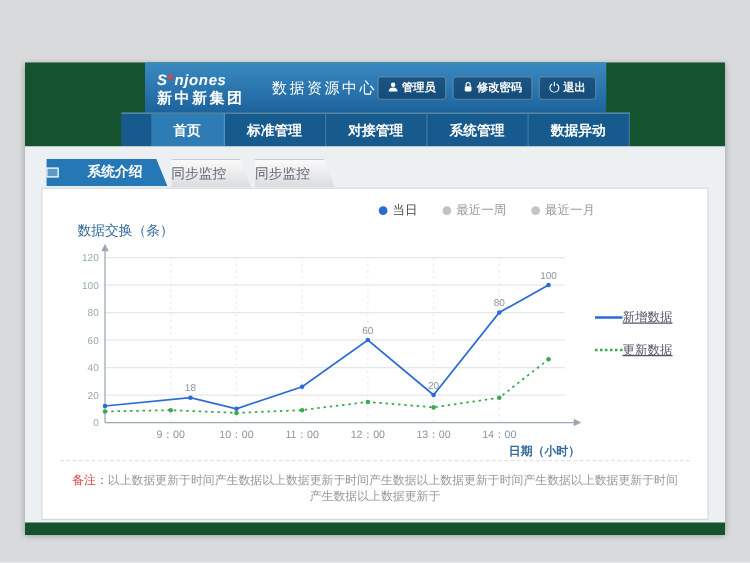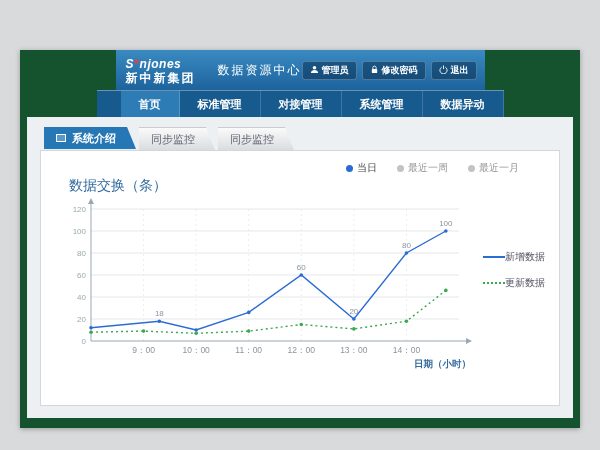--- a/index.html
+++ b/index.html
@@ -42,39 +42,39 @@
     color:#fff;border-right:1px solid rgba(255,255,255,.18);cursor:pointer;
   }
   .nav-item.active{background:#2e7cb5;margin-left:20px;}
   
   .content{
     flex:1;background:#edf0f3;padding:10px 13px 0;box-sizing:border-box;
     display:flex;flex-direction:column;overflow:hidden;
   }
   .tabs{display:flex;gap:3px;margin-left:4px;}
   .tab{
-    display:flex;align-items:center;gap:6px;line-height:22px;height:22px;
-    padding:0 20px 0 12px;font-size:11px;cursor:pointer;
+    display:flex;align-items:center;gap:23px;line-height:22px;height:22px;
+    padding:0 20px 0 0;font-size:11px;cursor:pointer;
     clip-path:polygon(0 0,calc(100% - 9px) 0,100% 100%,0 100%);
   }
   .tab.active{background:#2577b5;color:#fff;font-weight:bold;}
   .tab.inactive{background:linear-gradient(#fafafa,#d9dcde);color:#667;border-top:1px solid #c8ccd0;}
   .tab .tabicon{width:8px;height:6px;border:1px solid #fff;display:inline-block;background:rgba(255,255,255,.25);}
   .card{
     flex:1;background:#fff;border:1px solid #d3d7db;margin-bottom:12px;
     display:flex;flex-direction:column;padding:6px 14px 0;box-sizing:border-box;
   }
-  .fltrow{display:flex;justify-content:flex-end;gap:20px;margin:4px 26px 0 0;}
+  .fltrow{display:flex;justify-content:flex-end;gap:20px;margin:4px 76px 0 0;}
   .flt{display:flex;align-items:center;gap:4px;font-size:10px;color:#999;cursor:pointer;}
   .flt .dot{width:7px;height:7px;border-radius:50%;background:#c3c3c3;display:inline-block;}
   .flt.active{color:#444;}
-  .ylabel{font-size:14px;color:#336a9e;margin:2px 0 0 14px;}
+  .ylabel{font-size:11px;color:#336a9e;margin:2px 0 0 14px;}
   .chartrow{display:flex;align-items:center;}
   .legend{display:flex;flex-direction:column;gap:12px;margin:0 0 26px 8px;}
-  .lgd{display:flex;align-items:center;gap:0;font-size:10px;color:#556;}
+  .lgd{display:flex;align-items:center;gap:0;font-size:10px;color:#556;text-decoration:underline;}
   .lgd .sample{width:22px;height:0;border-top:2px solid #2b6cd4;}
   .lgd .sample.dotted{border-top-style:dotted;}
   .note{
     margin-top:auto;border-top:1px dashed #e2e2e2;
     padding:9px 6px 11px;text-align:center;font-size:9.5px;color:#999;
   }
   .note .pre{color:#e03a3a;}
   
   .wfooter{height:9px;flex:0 0 9px;background:linear-gradient(#f2f2f2,#cfcfcf);border-top:1px solid #e4e4e4;}
   svg text{font-family:"Liberation Sans","DejaVu Sans",sans-serif;}
@@ -212,17 +212,20 @@
               <span class="sample" style="border-top-color: rgb(43, 108, 212);"></span>
               <span>新增数据</span>
             </span>
           <span class="lgd">
               <span class="sample dotted" style="border-top-color: rgb(58, 169, 79);"></span>
               <span>更新数据</span>
             </span>
         </div>
       </div>
 
+      <div class="note">
+        <span class="pre">备注：</span><span>以上数据更新于时间产生数据以上数据更新于时间产生数据以上数据更新于时间产生数据以上数据更新于时间产生数据以上数据更新于</span>
+      </div>
     </div>
   </div>
 
   <div class="wfooter"></div>
 </div>
 
 </body></html>

